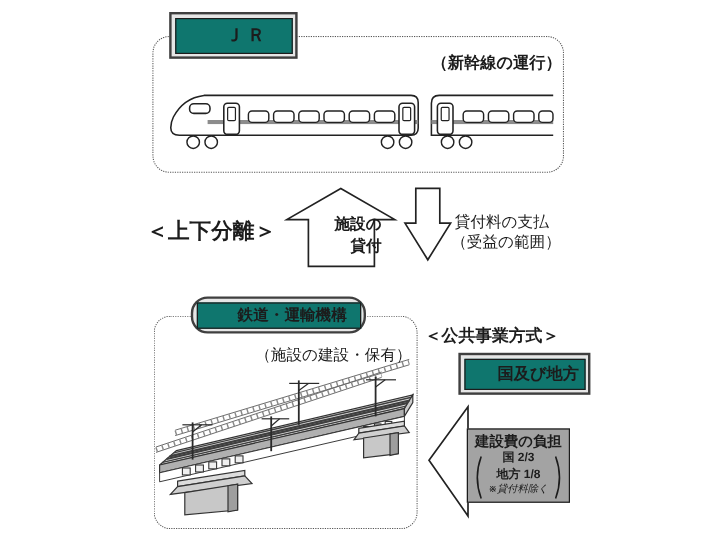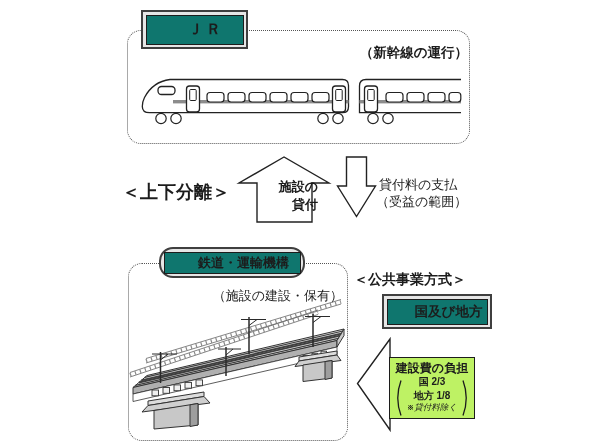--- a/index.html
+++ b/index.html
@@ -22,21 +22,21 @@
     border:1.3px solid #1c1c1c; background:#0f766e;
     display:flex; align-items:center; justify-content:center;
     font-weight:700; white-space:nowrap;padding-left:23px;
   }
   .lbl { position:absolute; z-index:3; white-space:nowrap; }
   .scheme { font-weight:700; }
   .center { text-align:right; }
   #cost-box {
     position:absolute; z-index:3; box-sizing:border-box;
     left:389px; top:357px; width:86px; height:62px;
-    border:1.4px solid #1c1c1c; background:#bef264; text-align:center;
+    border:1.4px solid #1c1c1c; background:#a3a3a3; text-align:center;
   }
   #cost-box .title { font-size:12px; font-weight:700; line-height:14px; margin-top:3px; }
   #cost-box .share { font-size:10px; font-weight:700; line-height:13.5px; }
   #cost-box .note  { font-size:8.5px; line-height:10px;font-style:italic; }
   .paren { position:absolute; top:21px; }
 </style>
 </head>
 <body>
 
 <div id="canvas">

